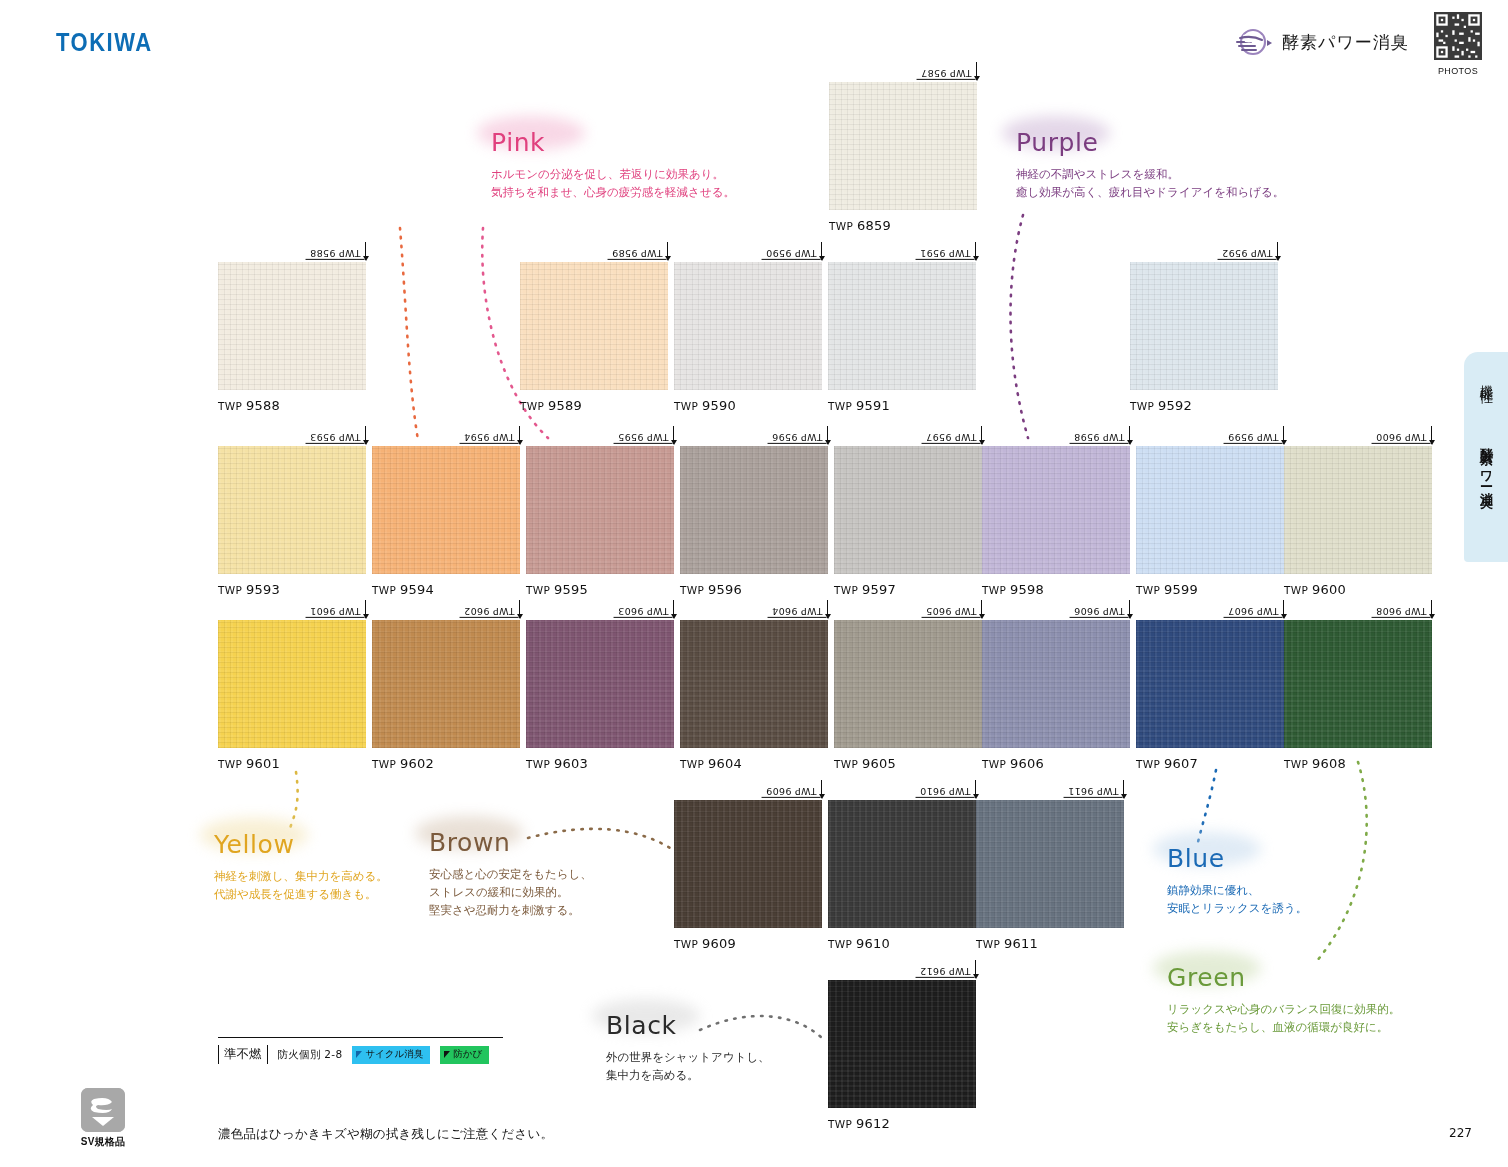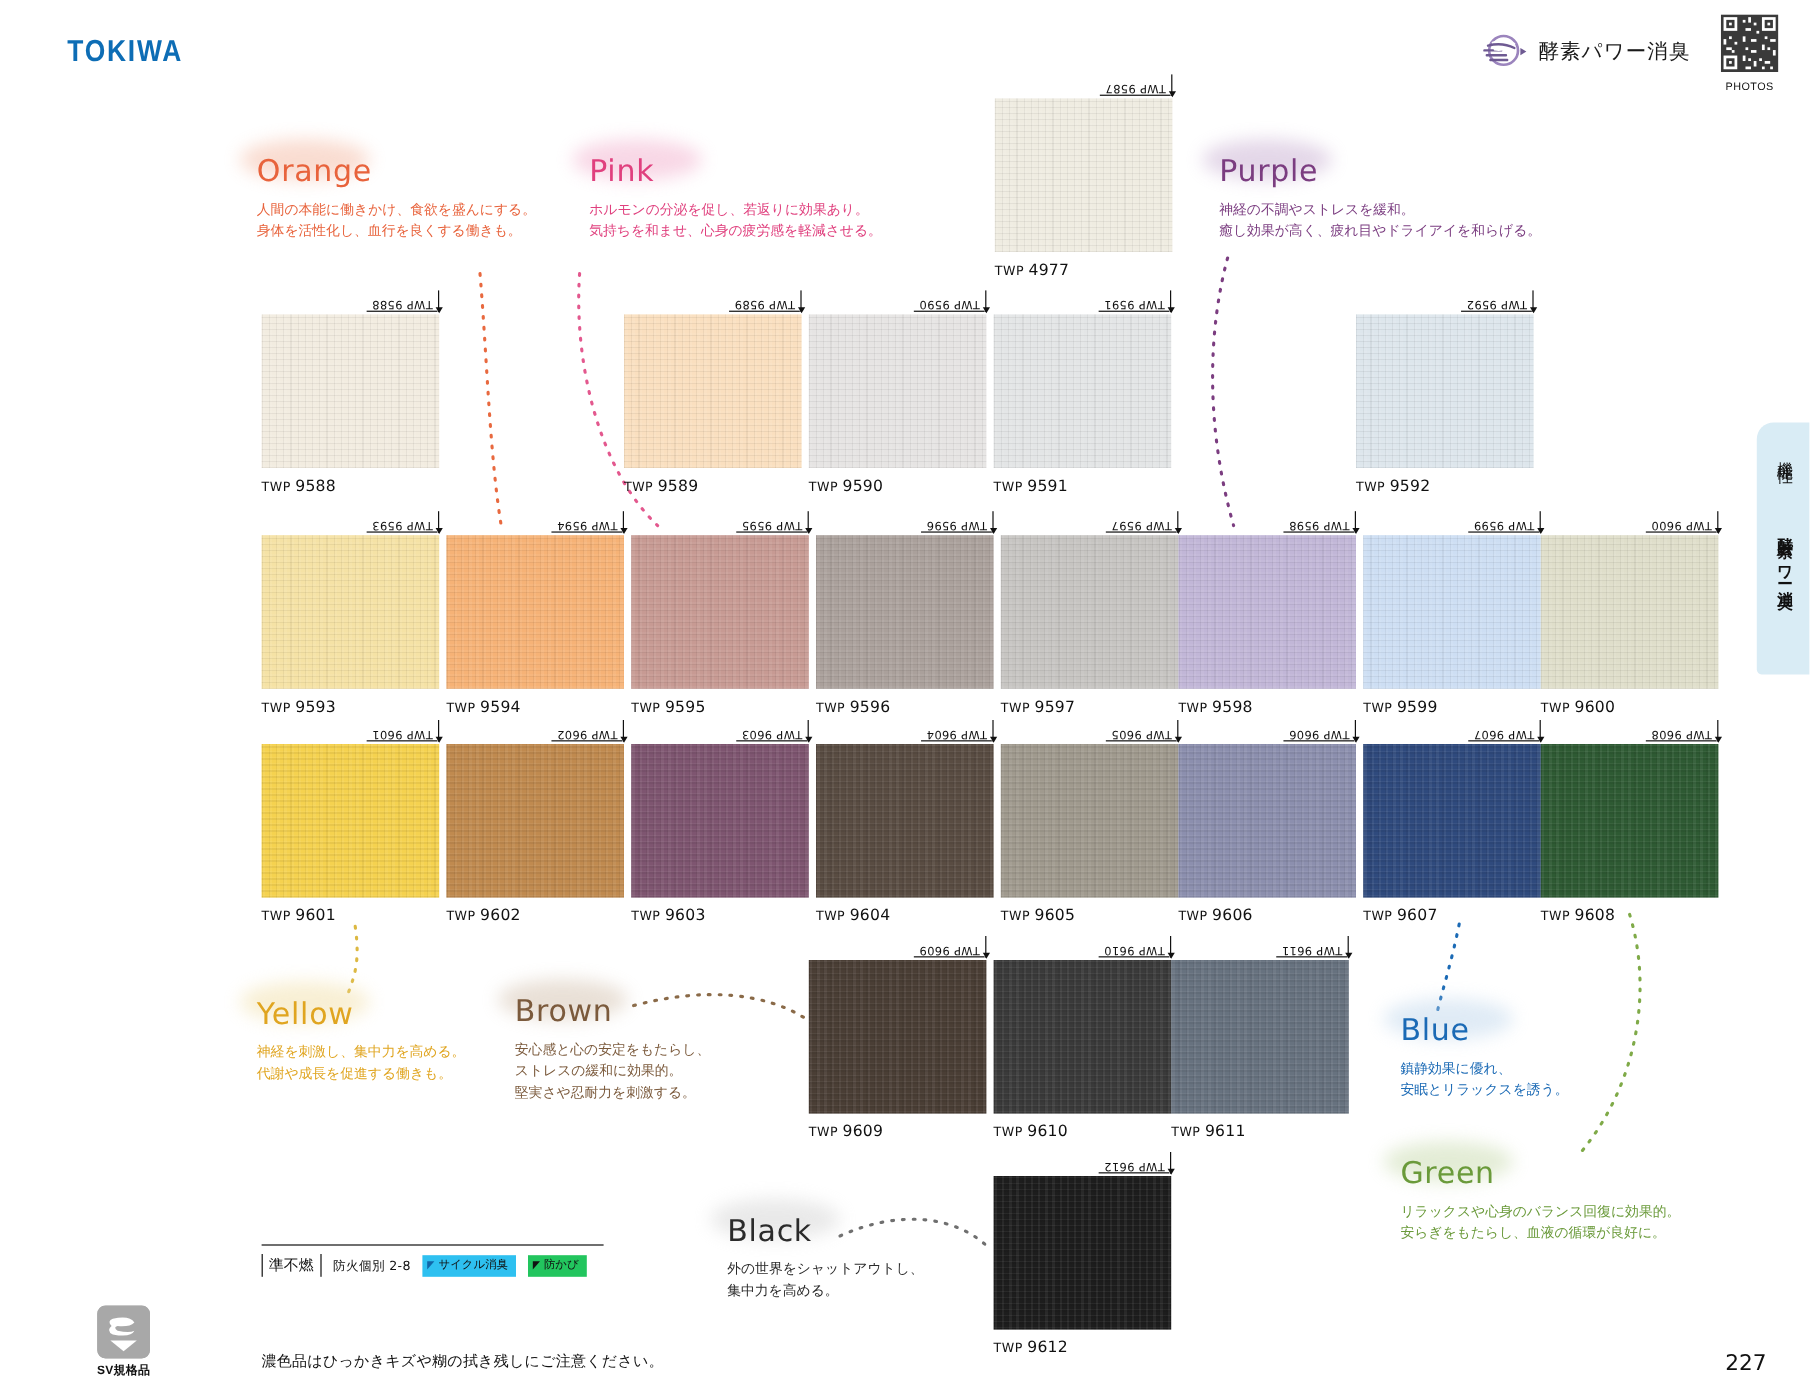--- a/index.html
+++ b/index.html
@@ -130,21 +130,21 @@
 
   #sv-mark{position:absolute;left:44px;top:1088px;text-align:center;width:62px;}
   #sv-icon{width:44px;height:44px;border-radius:7px;background:#a8a8a8;position:relative;margin:0 auto;}
   #sv-caption{font-size:10px;font-weight:bold;color:#111;margin-top:3px;letter-spacing:.2px;text-align:center;}
   #footnote{
     position:absolute;left:190px;top:1126px;
     font-size:12.5px;color:#111;font-family:"DejaVu Sans",sans-serif;letter-spacing:.2px;
   }
   #page-number{
     position:absolute;right:36px;top:1126px;
-    font-size:18px;color:#111;font-family:"DejaVu Sans",sans-serif;
+    font-size:12px;color:#111;font-family:"DejaVu Sans",sans-serif;
   }
 </style>
 </head>
 <body>
 
 <div class="page">
 
   <div id="brand-logo">TOKIWA</div>
 
   <div id="header-func">
@@ -220,26 +220,20 @@
       <path d="M455 228 C 450 300, 470 390, 520 438" stroke="#e3588e"></path>
       <path d="M995 215 C 980 270, 975 350, 1000 438" stroke="#7b3d80"></path>
       <path d="M268 772 C 272 800, 268 812, 262 828" stroke="#dcb842"></path>
       <path d="M500 838 C 560 822, 610 828, 642 848" stroke="#8a6a48"></path>
       <path d="M1188 770 C 1182 800, 1176 818, 1170 842" stroke="#1b6ab5"></path>
       <path d="M1330 762 C 1348 820, 1340 900, 1288 962" stroke="#7faa48"></path>
       <path d="M672 1030 C 720 1008, 770 1012, 798 1042" stroke="#6f6f6f"></path>
     </g>
   </svg>
 
-  <div class="concept" id="concept-0" style="left: 186px; top: 128px;">
-    <span class="smear" style="background: rgb(243, 179, 154);"></span>
-    <h2 style="color: rgb(232, 99, 60);">Orange</h2>
-    <p style="color: rgb(232, 99, 60);">人間の本能に働きかけ、食欲を盛んにする。
-身体を活性化し、血行を良くする働きも。</p>
-  </div>
   <div class="concept" id="concept-1" style="left: 463px; top: 128px;">
     <span class="smear" style="background: rgb(240, 168, 200);"></span>
     <h2 style="color: rgb(224, 64, 126);">Pink</h2>
     <p style="color: rgb(224, 64, 126);">ホルモンの分泌を促し、若返りに効果あり。
 気持ちを和ませ、心身の疲労感を軽減させる。</p>
   </div>
   <div class="concept" id="concept-2" style="left: 988px; top: 128px;">
     <span class="smear" style="background: rgb(195, 167, 205);"></span>
     <h2 style="color: rgb(123, 61, 128);">Purple</h2>
     <p style="color: rgb(123, 61, 128);">神経の不調やストレスを緩和。
@@ -277,21 +271,21 @@
 集中力を高める。</p>
   </div>
 
   <div id="swatch-layer">
       <div class="swatch" style="left: 801px; top: 82px;">
         <div class="code-tag">
           <span class="code">TWP 9587</span>
           <span class="arrow"></span>
         </div>
         <div class="chip" style="background-color: rgb(239, 236, 225);"></div>
-        <div class="chip-label"><span class="pre">TWP </span><span>4977</span></div>
+        <div class="chip-label"><span class="pre">TWP </span><span>6859</span></div>
       </div>
       <div class="swatch" style="left: 190px; top: 262px;">
         <div class="code-tag">
           <span class="code">TWP 9588</span>
           <span class="arrow"></span>
         </div>
         <div class="chip" style="background-color: rgb(242, 236, 224);"></div>
         <div class="chip-label"><span class="pre">TWP </span><span>9588</span></div>
       </div>
       <div class="swatch" style="left: 492px; top: 262px;">

